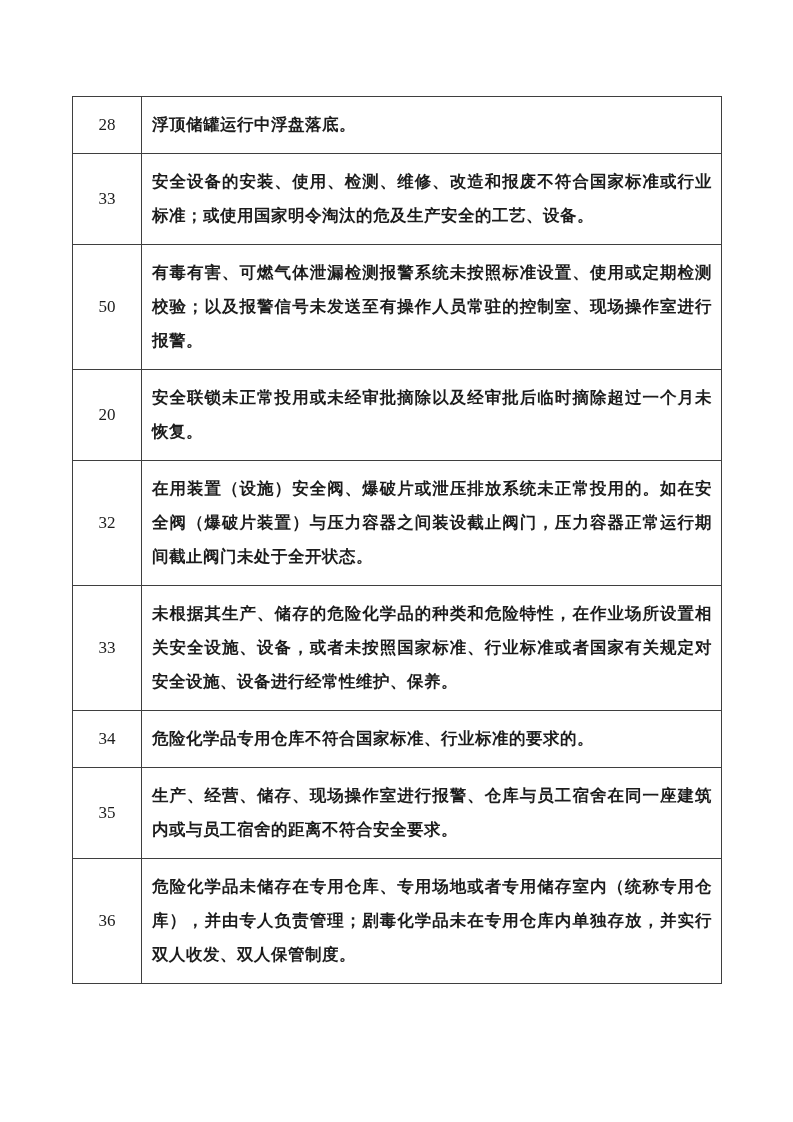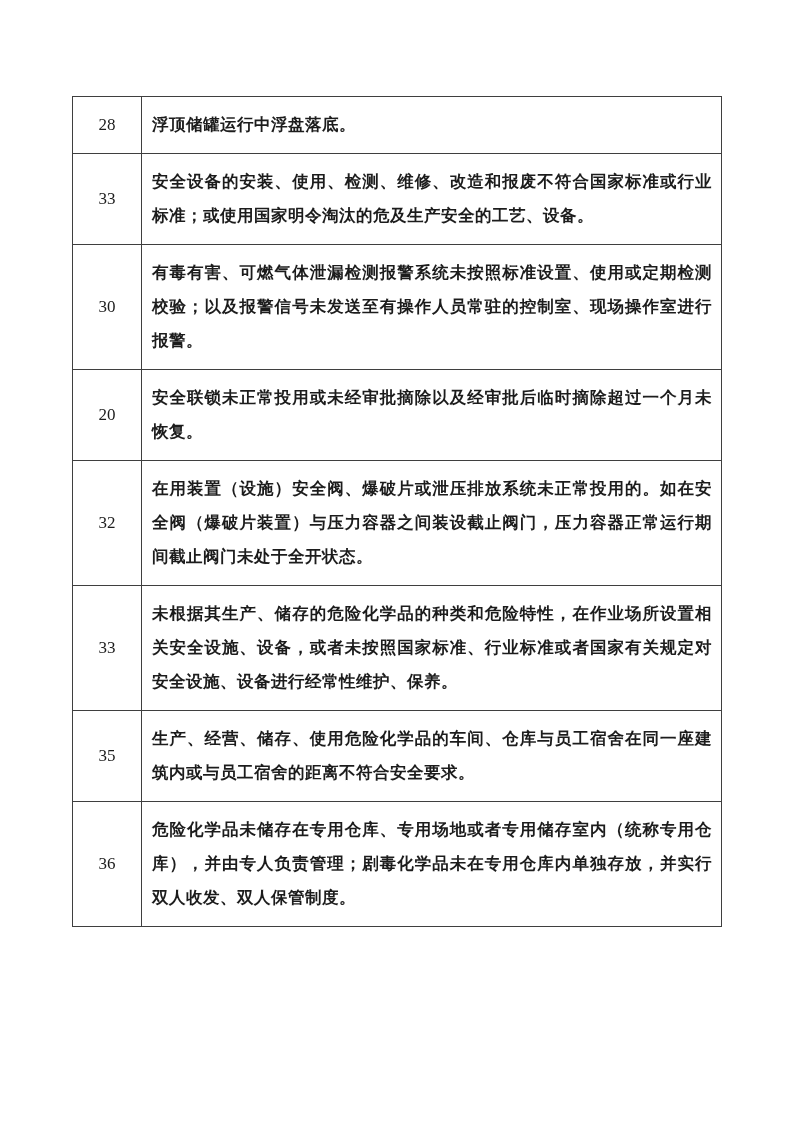--- a/index.html
+++ b/index.html
@@ -57,38 +57,42 @@
     <tbody>
         <tr>
           <td class="num">28</td>
           <td class="txt">浮顶储罐运行中浮盘落底。</td>
         </tr>
         <tr>
           <td class="num">33</td>
           <td class="txt">安全设备的安装、使用、检测、维修、改造和报废不符合国家标准或行业标准；或使用国家明令淘汰的危及生产安全的工艺、设备。</td>
         </tr>
         <tr>
-          <td class="num">30</td>
+          <td class="num">50</td>
           <td class="txt">有毒有害、可燃气体泄漏检测报警系统未按照标准设置、使用或定期检测校验；以及报警信号未发送至有操作人员常驻的控制室、现场操作室进行报警。</td>
         </tr>
         <tr>
           <td class="num">20</td>
           <td class="txt">安全联锁未正常投用或未经审批摘除以及经审批后临时摘除超过一个月未恢复。</td>
         </tr>
         <tr>
           <td class="num">32</td>
           <td class="txt">在用装置（设施）安全阀、爆破片或泄压排放系统未正常投用的。如在安全阀（爆破片装置）与压力容器之间装设截止阀门，压力容器正常运行期间截止阀门未处于全开状态。</td>
         </tr>
         <tr>
           <td class="num">33</td>
           <td class="txt">未根据其生产、储存的危险化学品的种类和危险特性，在作业场所设置相关安全设施、设备，或者未按照国家标准、行业标准或者国家有关规定对安全设施、设备进行经常性维护、保养。</td>
         </tr>
         <tr>
+          <td class="num">34</td>
+          <td class="txt">危险化学品专用仓库不符合国家标准、行业标准的要求的。</td>
+        </tr>
+        <tr>
           <td class="num">35</td>
-          <td class="txt">生产、经营、储存、使用危险化学品的车间、仓库与员工宿舍在同一座建筑内或与员工宿舍的距离不符合安全要求。</td>
+          <td class="txt">生产、经营、储存、现场操作室进行报警、仓库与员工宿舍在同一座建筑内或与员工宿舍的距离不符合安全要求。</td>
         </tr>
         <tr>
           <td class="num">36</td>
           <td class="txt">危险化学品未储存在专用仓库、专用场地或者专用储存室内（统称专用仓库），并由专人负责管理；剧毒化学品未在专用仓库内单独存放，并实行双人收发、双人保管制度。</td>
         </tr>
       </tbody>
   </table>
 </div>
 
 </body></html>

